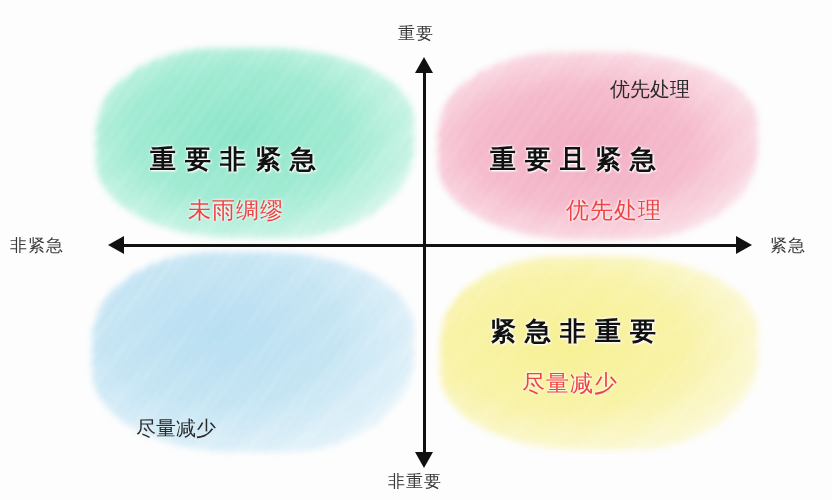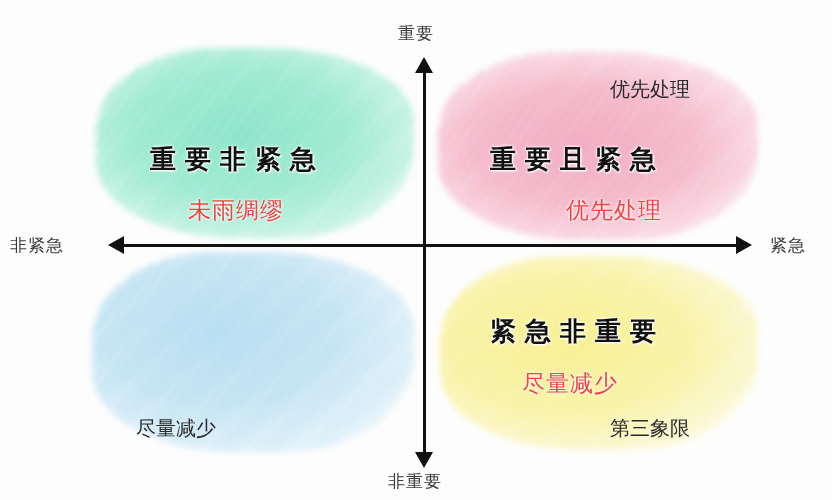--- a/index.html
+++ b/index.html
@@ -181,15 +181,14 @@
   <div class="q-sub q2-sub">未雨绸缪</div>
 
   <div class="q-index q1-index">优先处理</div>
   <div class="q-title q1-title">重要且紧急</div>
   <div class="q-sub q1-sub">优先处理</div>
 
   <div class="q-index q4-index">尽量减少</div>
 
   <div class="q-title q3-title">紧急非重要</div>
   <div class="q-sub q3-sub">尽量减少</div>
-  <div class="q-index q3-index">第三象限</div>
 
 </div>
 
 </body></html>

